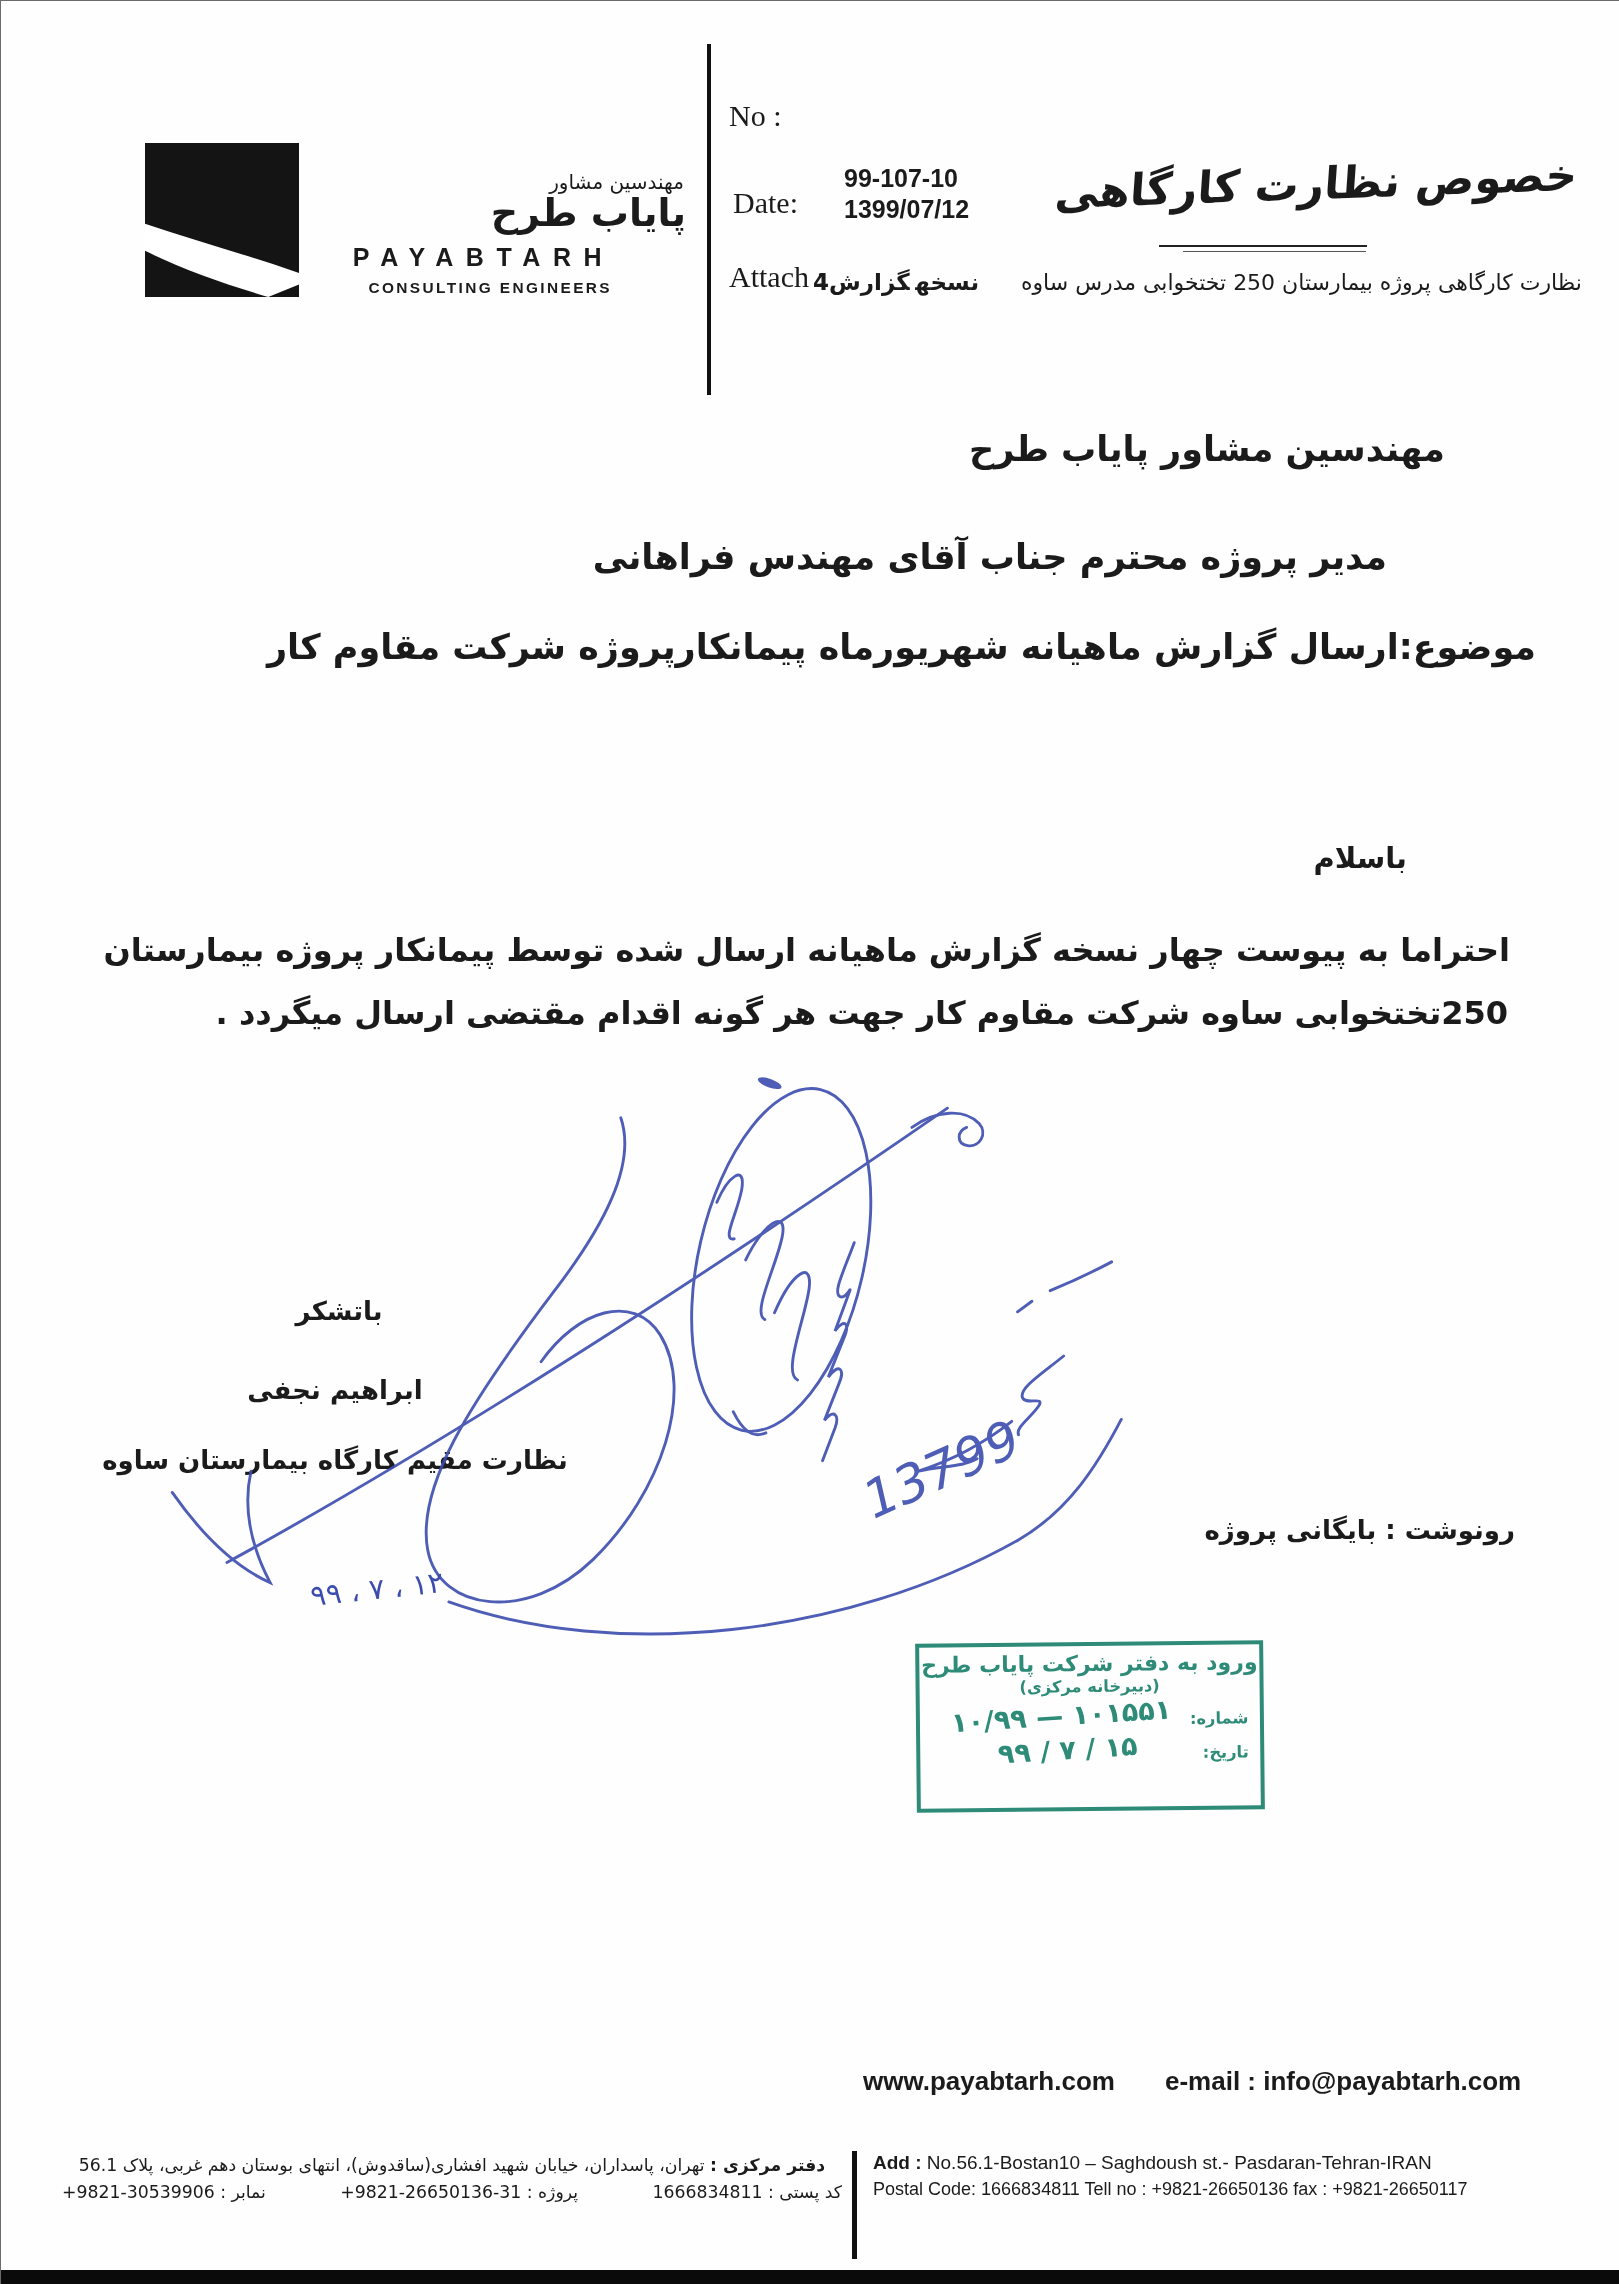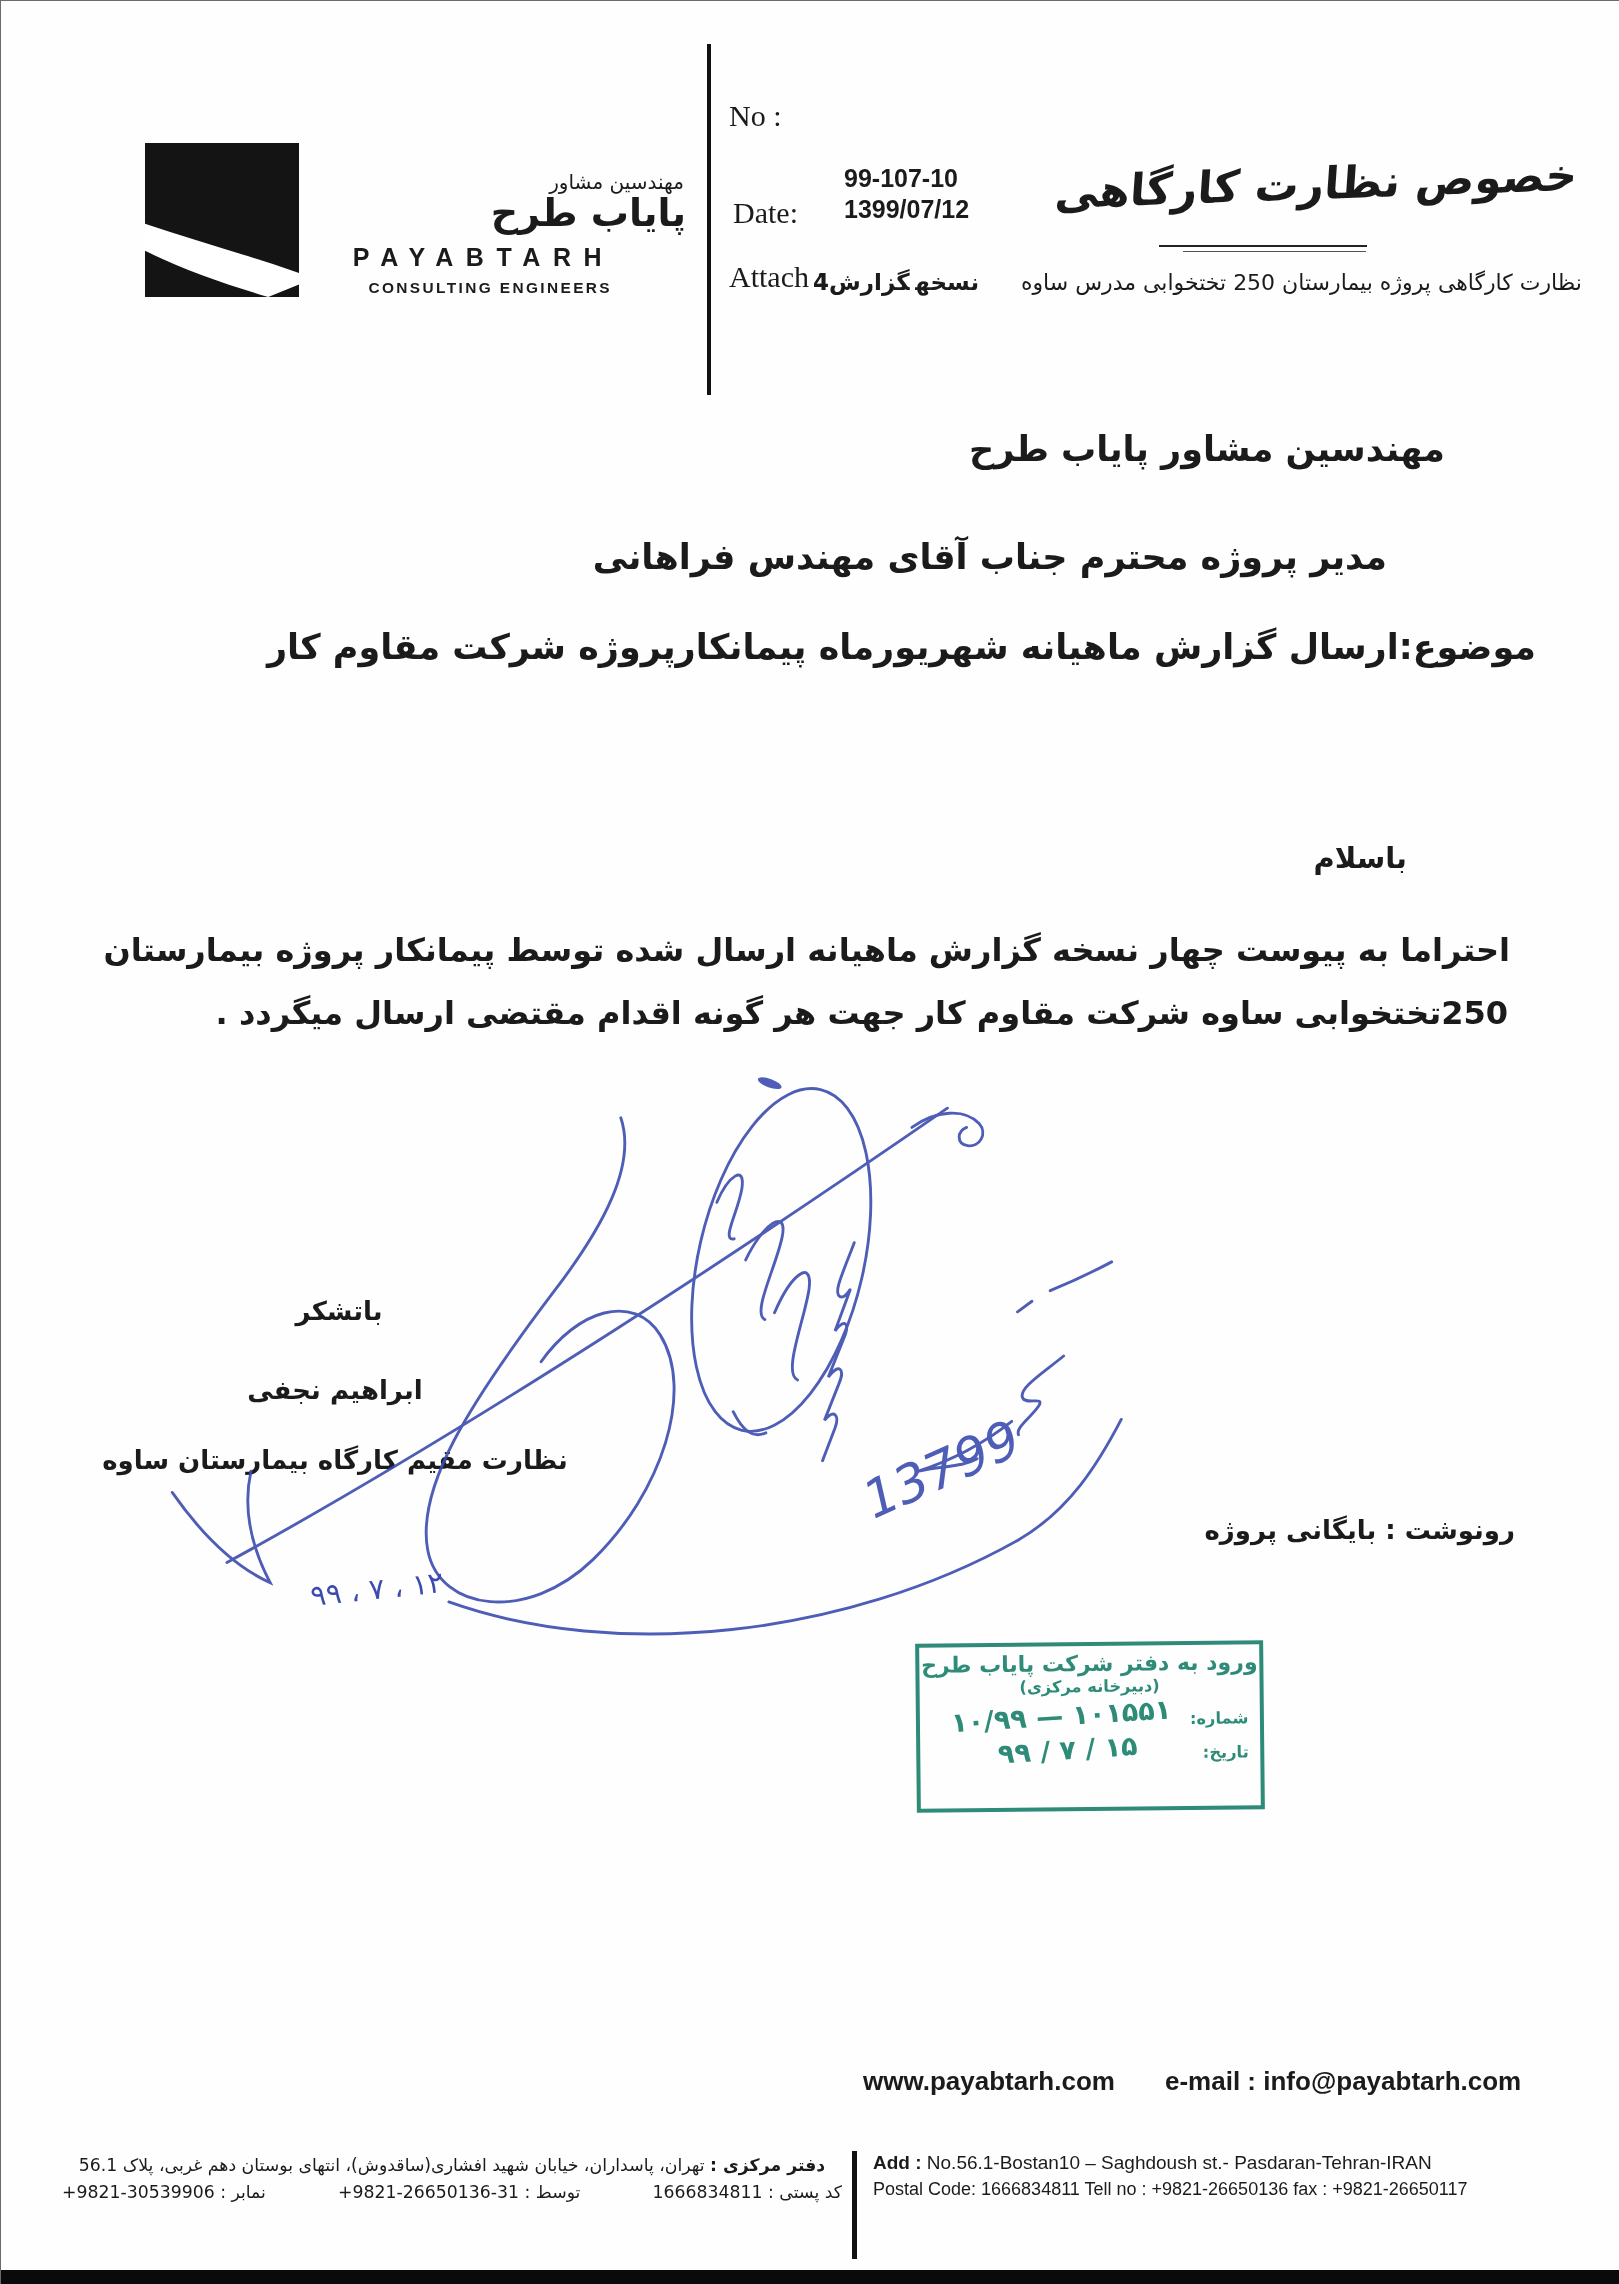--- a/index.html
+++ b/index.html
@@ -18,21 +18,21 @@
 
   
   .logo{left:144px;top:142px;width:154px;height:154px;}
   .brand-fa-small{right:935px;top:169px;font-size:20px;}
   .brand-fa-large{right:933px;top:190px;font-size:38px;font-weight:bold;}
   .brand-en{right:1005px;top:242px;font-size:25px;font-weight:bold;letter-spacing:12.5px;}
   .brand-en-sub{right:1007px;top:278px;font-size:15.4px;font-weight:bold;letter-spacing:2.4px;}
   .hdr-divider{left:706px;top:43px;width:3.8px;height:351px;background:#111;}
 
   .no-label{left:728px;top:98px;font-size:30px;}
-  .date-label{left:732px;top:195px;font-size:30px;}
+  .date-label{left:732px;top:185px;font-size:30px;}
   .date-v1{left:843px;top:163px;font-size:25px;font-weight:600;}
   .date-v2{left:843px;top:194px;font-size:25px;font-weight:600;}
   .attach-label{left:728px;top:259px;font-size:30px;}
   .attach-value{left:812px;top:268px;font-size:23px;font-weight:bold;}
   .attach-value span{margin-right:5.8px;}
 
   .callig{right:42px;top:157px;font-size:44px;font-weight:bold;transform:rotate(-2deg) skewX(-6deg);}
   .callig-underline{left:1158px;top:244px;width:208px;height:1.9px;background:#222;}
   .callig-underline2{left:1182px;top:250px;width:183px;height:1px;background:#555;}
   .hdr-subtitle{right:37px;top:269px;font-size:22px;}
@@ -171,21 +171,21 @@
     <div>
       <span class="b">دفتر مرکزی :</span>
       <span>تهران، پاسداران، خیابان شهید افشاری(ساقدوش)، انتهای بوستان دهم غربی، پلاک 56.1</span>
     </div>
     <div class="l2">
       <span>
         <span>کد پستی :</span>
         <bdi class="ltr">1666834811</bdi>
       </span>
       <span>
-        <span>توسط :</span>
+        <span>پروژه :</span>
         <bdi class="ltr">+9821-26650136-31</bdi>
       </span>
       <span>
         <span>نمابر :</span>
         <bdi class="ltr">+9821-30539906</bdi>
       </span>
     </div>
   </div>
 
   <div class="abs foot-divider"></div>

